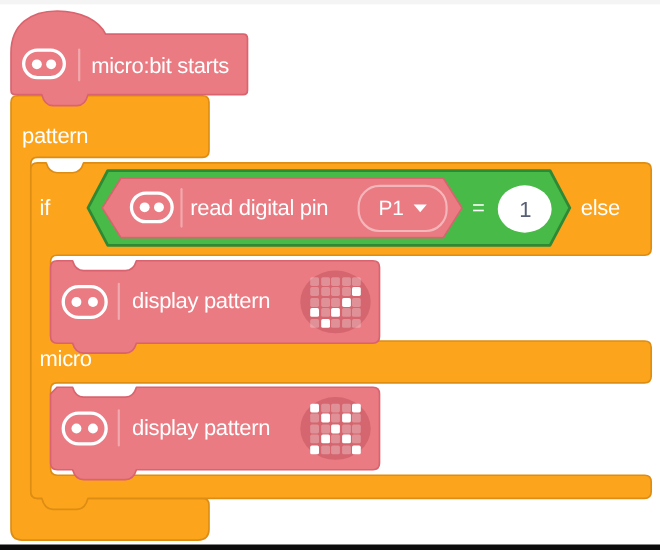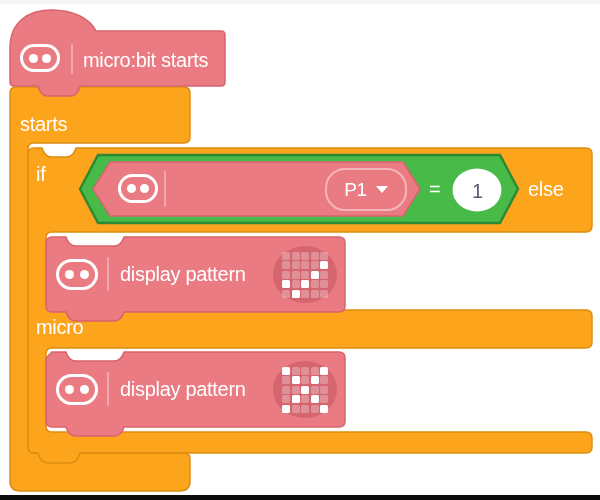--- a/index.html
+++ b/index.html
@@ -100,29 +100,30 @@
          L52,427 Q46,427 46,421 L46,358 Q52,352 52,352 Z"></path>
   </svg>
 
   <div class="mb-icon" style="left:20px;top:44px;width:40px;height:28px;">
     <span class="dot"></span>
     <span class="dot"></span>
   </div>
   <div class="sep" style="left:71px;top:44px;height:30px;"></div>
   <span class="lbl" style="left:83px;top:48px;">micro:bit starts</span>
 
-  <span class="lbl" style="left:20px;top:112px;">starts</span>
-
-  <span class="lbl" style="left:36px;top:162px;">if</span>
+  <span class="lbl" style="left:20px;top:112px;">pattern</span>
+
+  <span class="lbl" style="left:36px;top:177px;">if</span>
 
   <div class="mb-icon" style="left:118px;top:174px;width:40px;height:29px;">
     <span class="dot"></span>
     <span class="dot"></span>
   </div>
   <div class="sep" style="left:164px;top:171px;height:36px;"></div>
+  <span class="lbl" style="left:173px;top:177px;">read digital pin</span>
 
   <div class="dropdown">
     <span class="dd-label">P1</span>
     <span class="dd-caret"></span>
   </div>
 
   <span class="lbl" style="left:429px;top:177px;">=</span>
 
   <span class="num-slot">1</span>
 

